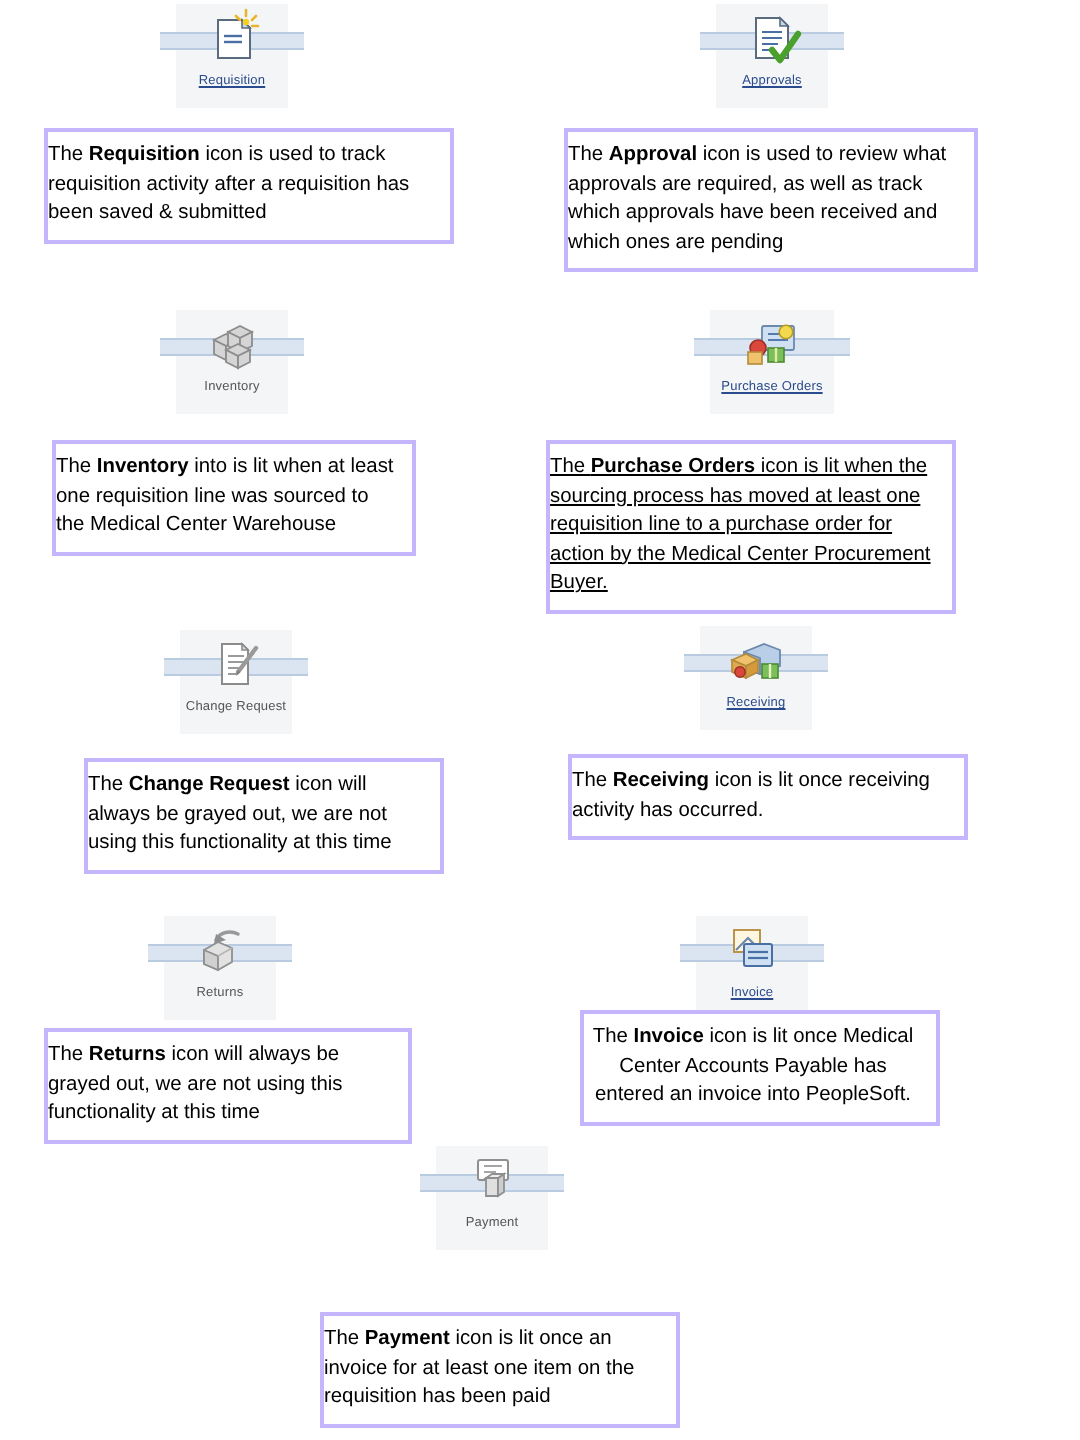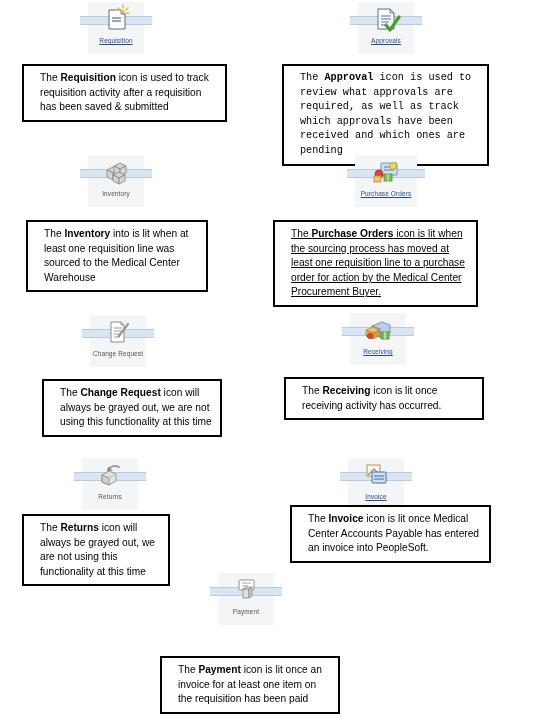--- a/index.html
+++ b/index.html
@@ -72,22 +72,22 @@
   }
   .icon-label.dim {
     color: #555555;
   }
 
   
   .desc-box {
     position: absolute;
     box-sizing: border-box;
     background: #ffffff;
-    border: 2px solid #000000;
-    padding: 5px 7px 5px 16px;
+    border: 2px solid #c4b5fd;
+    padding: 5px 7px 5px 0;
     font-size: 10.2px;
     line-height: 14.6px;
     color: #000000;
   }
   .desc-box b { font-weight: bold; }
   .desc-box .txt { display: block; }
 </style>
 </head>
 <body>
 
@@ -124,21 +124,21 @@
         <line x1="10" y1="15" x2="20" y2="15"></line>
         <line x1="10" y1="18" x2="18" y2="18"></line>
         <line x1="10" y1="21" x2="16" y2="21"></line>
       </g>
       <path d="M15 21 L19 26 L28 13" fill="none" stroke="#4aa02c" stroke-width="3.2" stroke-linecap="round" stroke-linejoin="round"></path>
     </svg>
   </div>
   <span class="icon-label lit">Approvals</span>
 </div>
 
-<div class="desc-box" style="left:282px; top:64px; width:207px;font-family:Liberation Mono, monospace;">
+<div class="desc-box" style="left:282px; top:64px; width:207px;">
   <span class="txt"><span>The </span><b>Approval</b><span> icon is used to review what approvals are required, as well as track which approvals have been received and which ones are pending</span></span>
 </div>
 
 <div class="icon-tile" style="left:88px; top:155px;">
   <div class="icon-art">
     <svg width="30" height="28" viewBox="0 0 30 28">
       <g fill="#d5d5d5" stroke="#8c8c8c" stroke-width="0.9">
         <polygon points="6,12 12,9 18,12 12,15"></polygon>
         <polygon points="6,12 12,15 12,22 6,19"></polygon>
         <polygon points="18,12 12,15 12,22 18,19"></polygon>
@@ -228,40 +228,40 @@
       <polygon points="7,14 14,10 21,13 21,20 14,24 7,21" fill="#e2e2e2" stroke="#8f8f8f" stroke-width="0.9"></polygon>
       <polygon points="7,14 14,17 14,24 7,21" fill="#d0d0d0" stroke="#8f8f8f" stroke-width="0.9"></polygon>
       <path d="M24 6 C20 4 15 5 13 9" fill="none" stroke="#9a9a9a" stroke-width="1.8" stroke-linecap="round"></path>
       <polygon points="12,11 18,9 13,6" fill="#8f8f8f"></polygon>
       <line x1="14" y1="17" x2="21" y2="13" stroke="#b5b5b5" stroke-width="0.8"></line>
     </svg>
   </div>
   <span class="icon-label dim">Returns</span>
 </div>
 
-<div class="desc-box" style="left:22px; top:514px; width:148px;">
+<div class="desc-box" style="left:22px; top:514px; width:184px;">
   <span class="txt"><span>The </span><b>Returns</b><span> icon will always be grayed out, we are not using this functionality at this time</span></span>
 </div>
 
 <div class="icon-tile" style="left:348px; top:458px;">
   <div class="icon-art">
     <svg width="30" height="28" viewBox="0 0 30 28">
       <rect x="6" y="4" width="13" height="11" fill="#fdf6e0" stroke="#b58a3a" stroke-width="0.9"></rect>
       <polyline points="7,14 13,8 18,13" fill="none" stroke="#6b89ad" stroke-width="1.1"></polyline>
       <rect x="11" y="11" width="14" height="11" rx="1" fill="#cfe0f2" stroke="#4a6fa5" stroke-width="1"></rect>
       <g stroke="#4a6fa5" stroke-width="1.1">
         <line x1="13" y1="15" x2="23" y2="15"></line>
         <line x1="13" y1="18" x2="23" y2="18"></line>
       </g>
     </svg>
   </div>
   <span class="icon-label lit">Invoice</span>
 </div>
 
-<div class="desc-box" style="left:290px; top:505px; width:201px;">
+<div class="desc-box" style="left:290px; top:505px; width:180px;text-align:center;">
   <span class="txt"><span>The </span><b>Invoice</b><span> icon is lit once Medical Center Accounts Payable has entered an invoice into PeopleSoft.</span></span>
 </div>
 
 <div class="icon-tile" style="left:218px; top:573px;">
   <div class="icon-art">
     <svg width="30" height="28" viewBox="0 0 30 28">
       <rect x="8" y="4" width="15" height="10" rx="1" fill="#ffffff" stroke="#8f8f8f" stroke-width="1"></rect>
       <g stroke="#a5a5a5" stroke-width="1">
         <line x1="11" y1="7" x2="20" y2="7"></line>
         <line x1="11" y1="10" x2="17" y2="10"></line>

